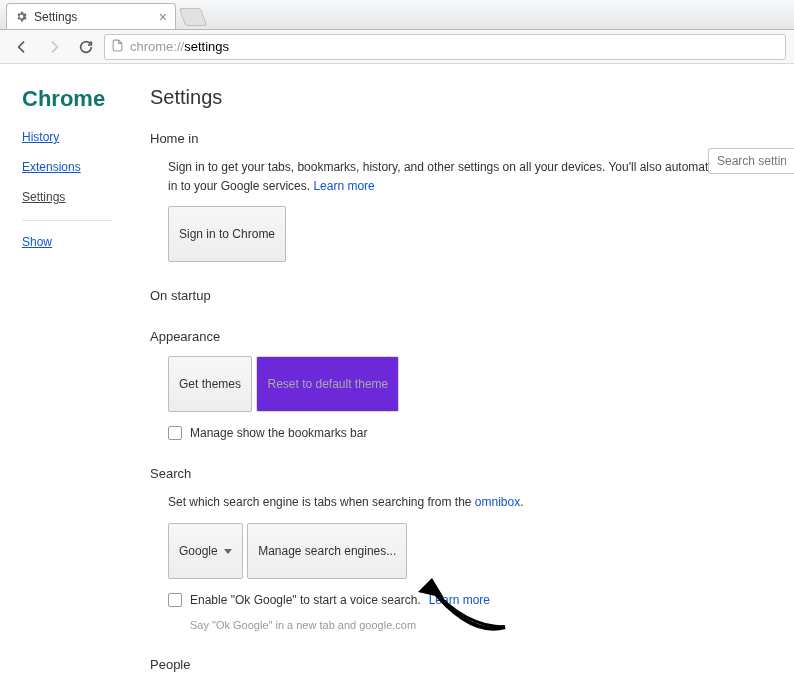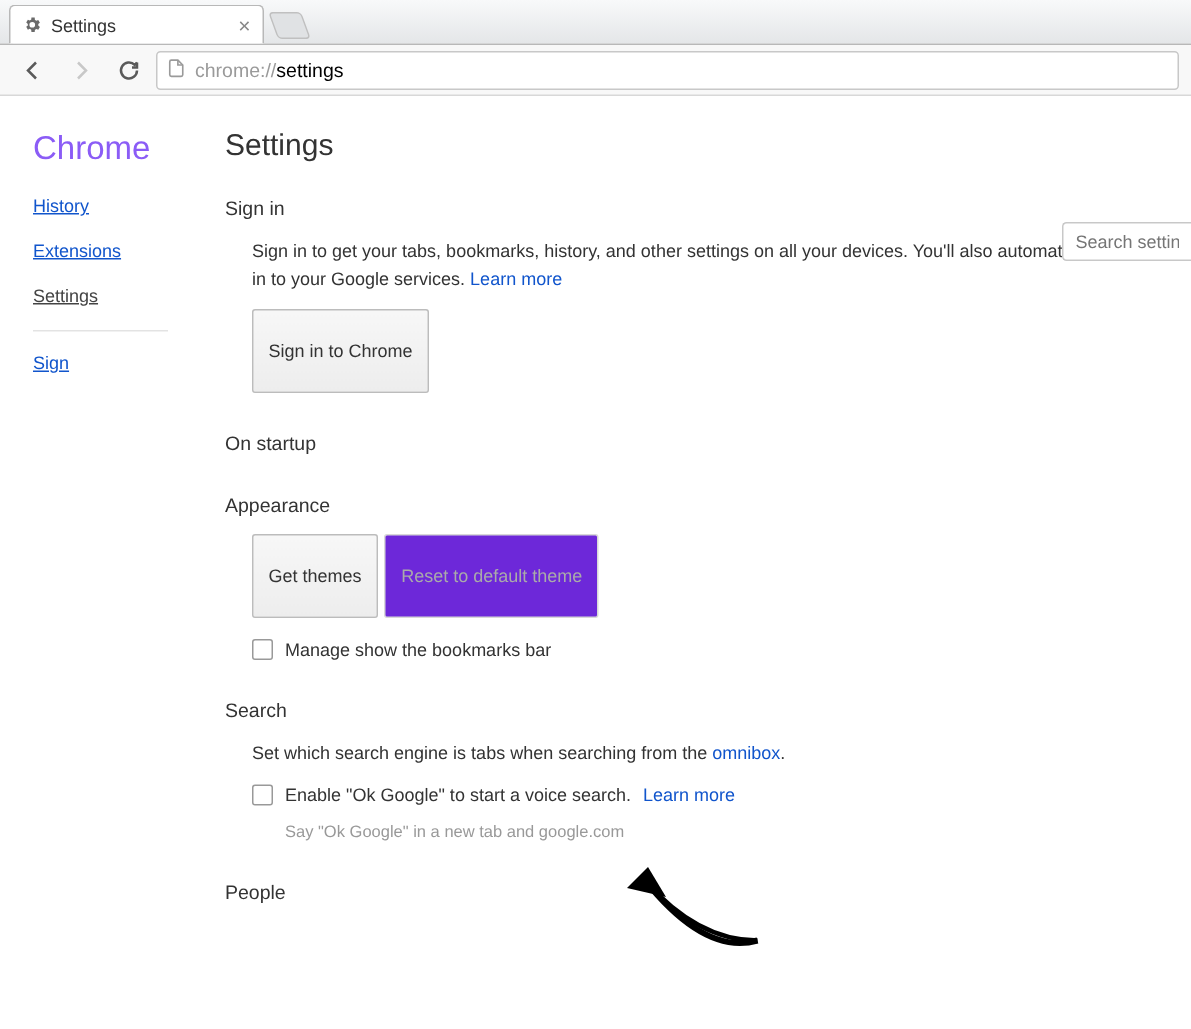--- a/index.html
+++ b/index.html
@@ -16,21 +16,21 @@
     .tool-btn { width: 28px; height: 26px; display: flex; align-items: center; justify-content: center; border-radius: 3px; color: #5a5a5a; }
     .tool-btn.disabled { color: #bfbfbf; }
     .omnibox { flex: 1; height: 26px; border: 1px solid #c8c8c8; border-radius: 3px; background: #fff; display: flex; align-items: center; padding: 0 6px; font-size: 13px; }
     .omnibox .page-icon { color: #9a9a9a; margin-right: 6px; }
     .omnibox .url-gray { color: #9a9a9a; }
     .omnibox .url-black { color: #000; }
 
     
     .content { display: flex; height: calc(100% - 64px); position: relative; }
     .sidebar { width: 150px; padding: 22px 0 0 22px; }
-    .sidebar h1 { font-size: 22px; color: #8b5cf6; font-weight: 400; margin-bottom: 18px; }
+    .sidebar h1 { font-size: 22px; color: #0f766e; font-weight: 700; margin-bottom: 18px; }
     .sidebar .nav-item { font-size: 12px; color: #1155cc; margin-bottom: 16px; cursor: pointer; display: block; text-decoration: underline; }
     .sidebar .nav-item.active { color: #444; font-weight: 400; }
     .sidebar hr { border: none; border-top: 1px solid #e3e3e3; margin: 10px 0 14px 0; width: 90px; }
 
     .main { flex: 1; padding: 22px 0 0 0; overflow: hidden; }
     .main h1.page-title { font-size: 20px; color: #333; font-weight: 400; margin-bottom: 22px; }
     .section-title { font-size: 13px; color: #333; font-weight: 400; margin-bottom: 12px; }
     .section { margin-bottom: 26px; }
     .section-body { padding-left: 18px; }
     .desc { font-size: 12px; color: #333; line-height: 1.6; margin-bottom: 10px; }
@@ -100,28 +100,28 @@
   </div>
 </div>
 
 <div class="content">
   <div class="sidebar">
     <h1>Chrome</h1>
     <a class="nav-item">History</a>
     <a class="nav-item">Extensions</a>
     <a class="nav-item active">Settings</a>
     <hr>
-    <a class="nav-item">Sign</a>
+    <a class="nav-item">Show</a>
   </div>
 
   <div class="main">
     <h1 class="page-title">Settings</h1>
 
     <div class="section">
-      <div class="section-title">Sign in</div>
+      <div class="section-title">Home in</div>
       <div class="section-body">
         <p class="desc">
           <span>Sign in to get your tabs, bookmarks, history, and other settings on all your devices. You'll also automatically be signed in to your Google services. </span><span class="link">Learn more</span>
         </p>
         <button class="btn">Sign in to Chrome</button>
       </div>
     </div>
 
     <div class="section">
       <div class="section-title">On startup</div>
@@ -140,20 +140,24 @@
         </div>
       </div>
     </div>
 
     <div class="section">
       <div class="section-title">Search</div>
       <div class="section-body">
         <p class="desc">
           <span>Set which search engine is tabs when searching from the </span><span class="link">omnibox</span>.
         </p>
+        <div style="margin-bottom:14px;">
+          <button class="btn"><span>Google</span><span class="caret"></span></button>
+          <button class="btn">Manage search engines...</button>
+        </div>
         <div class="check-row">
           <span class="check"></span>
           <span>Enable "Ok Google" to start a voice search. </span>
           <span class="link">Learn more</span>
         </div>
         <div class="hint">Say "Ok Google" in a new tab and google.com</div>
       </div>
     </div>
 
     <div class="section">

